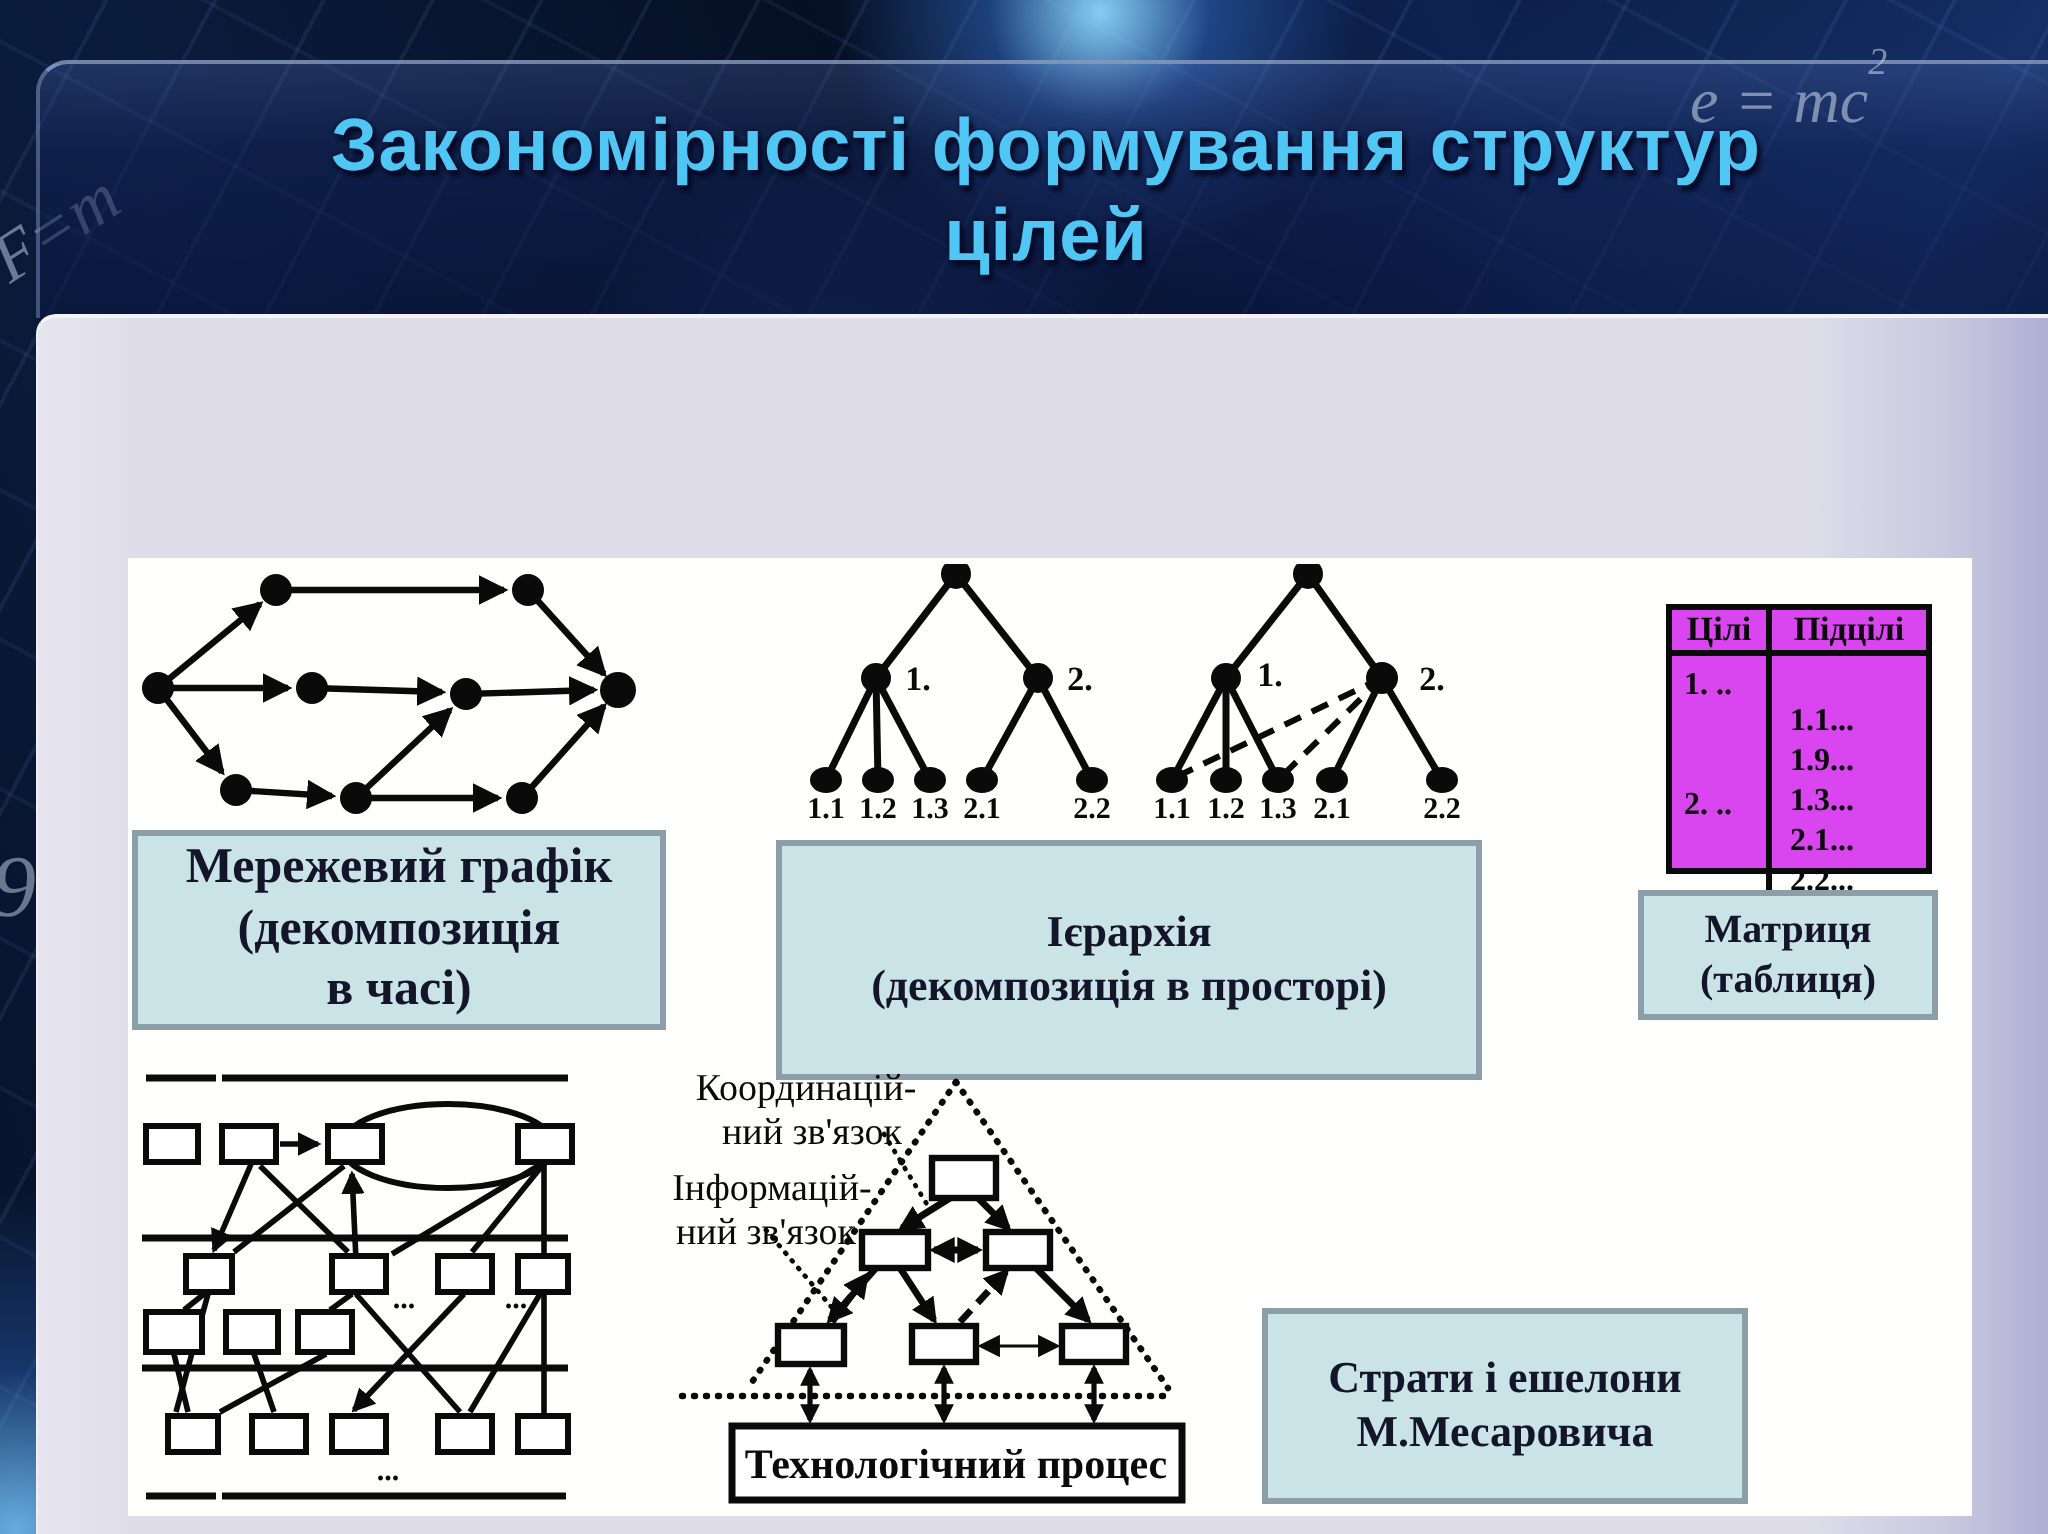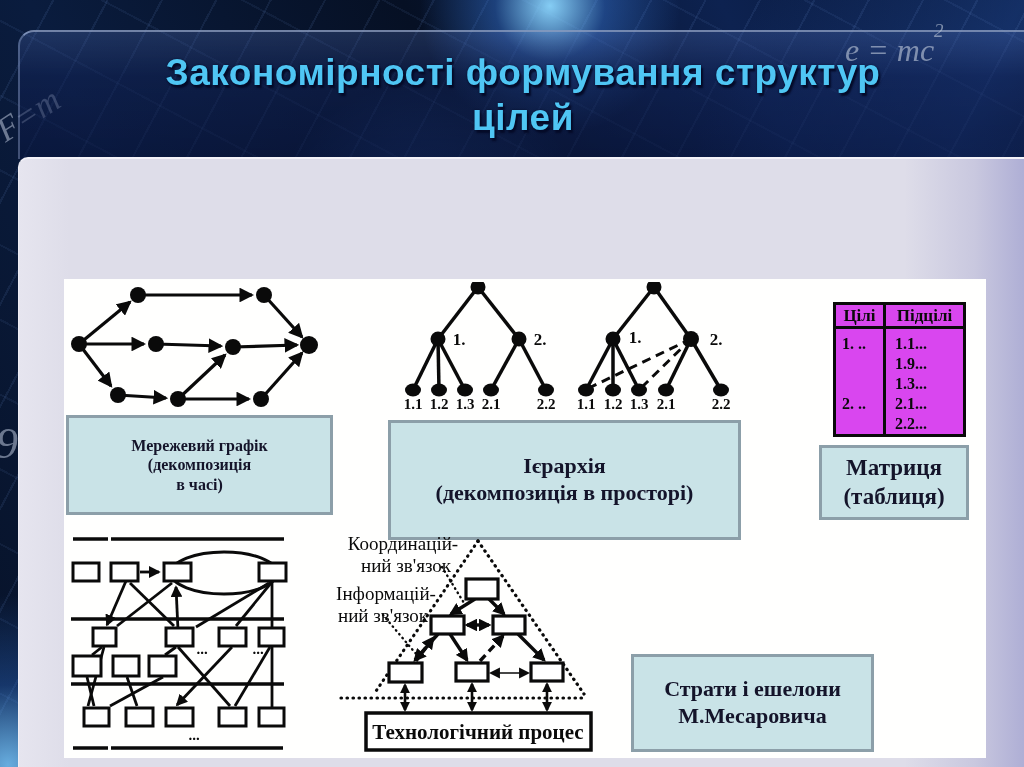--- a/index.html
+++ b/index.html
@@ -52,21 +52,21 @@
   .matrix{position:absolute;left:769px;top:23px;width:133px;height:135px;box-sizing:border-box;
     border:3px solid #0a0a0a;font-family:"Liberation Serif",serif;color:#0a0a0a;
     display:flex;flex-direction:column;background:#d946ef;}
   .m-head{display:flex;border-bottom:3px solid #0a0a0a;font-weight:bold;font-size:17px;height:26px;}
   .m-head .c1{width:47px;border-right:3px solid #0a0a0a;display:flex;align-items:center;justify-content:center;}
   .m-head .c2{flex:1;display:flex;align-items:center;justify-content:center;}
   .m-body{display:flex;flex:1;font-weight:bold;font-size:16px;}
   .m-goals{width:47px;border-right:3px solid #0a0a0a;position:relative;}
   .m-goals .g1{position:absolute;left:6px;top:6px;}
   .m-goals .g2{position:absolute;left:6px;top:66px;}
-  .m-subs{flex:1;padding:5px 0 0 9px;line-height:20px;}
+  .m-subs{flex:1;padding:23px 0 0 9px;line-height:20px;}
 </style>
 </head>
 <body>
 
 <div class="slide">
   <div class="bg"></div>
   <div class="wm wm-fm">F=m</div>
   <div class="wm wm-nine">9</div>
 
   <div class="title-band">
@@ -104,21 +104,21 @@
           <circle cx="200" cy="16" r="8"></circle>
             <circle cx="245" cy="66" r="9"></circle>
           <circle cx="92" cy="65" r="8"></circle>
             <circle cx="169" cy="68" r="8"></circle>
           <circle cx="54" cy="116" r="8"></circle>
             <circle cx="114" cy="120" r="8"></circle>
           <circle cx="197" cy="120" r="8"></circle>
         </g>
       </svg>
 
-      <div class="labelbox" style="left:2px;top:136px;width:267px;height:100px;font-size:16px;">Мережевий графік
+      <div class="labelbox" style="left:2px;top:136px;width:267px;height:100px;font-size:25px;">Мережевий графік
 (декомпозиція
 в часі)</div>
 
       <svg class="figsvg" style="left:322px;top:3px" width="355" height="132" viewBox="0 0 355 132">
         <g stroke="#0a0a0a" stroke-width="3.5">
           <line x1="92" y1="5" x2="52" y2="57"></line>
             <line x1="92" y1="5" x2="133" y2="57"></line>
           <line x1="52" y1="57" x2="27" y2="108"></line>
             <line x1="52" y1="57" x2="53" y2="108"></line>
           <line x1="52" y1="57" x2="79" y2="108"></line>
@@ -190,21 +190,21 @@
           <div class="m-subs">
             <div>1.1...</div>
             <div>1.9...</div>
             <div>1.3...</div>
             <div>2.1...</div>
             <div>2.2...</div>
           </div>
         </div>
       </div>
 
-      <div class="labelbox" style="left:755px;top:166px;width:150px;height:75px;font-size:23px;">Матриця
+      <div class="labelbox" style="left:755px;top:166px;width:150px;height:65px;font-size:20px;">Матриця
 (таблиця)</div>
 
       <svg class="figsvg" style="left:0;top:242px" width="232" height="236" viewBox="0 0 232 236">
         <defs>
           <marker id="lay-arrow" viewBox="0 0 10 10" refX="8.5" refY="5" markerWidth="4.2" markerHeight="4.2" orient="auto-start-reverse">
             <path d="M0,0 L10,5 L0,10 z" fill="#0a0a0a"></path>
           </marker>
         </defs>
         <g stroke="#0a0a0a" stroke-width="3.5">
           <line x1="9" y1="18" x2="44" y2="18"></line>

